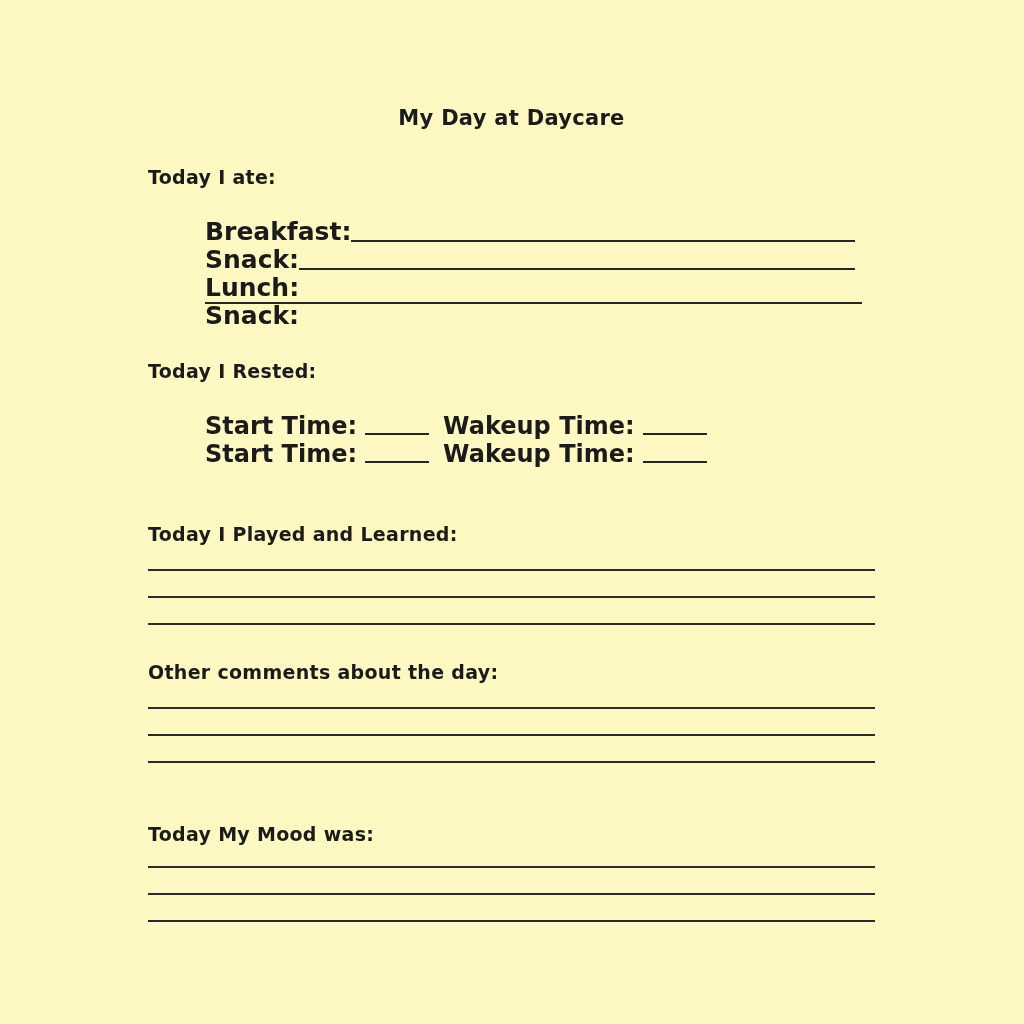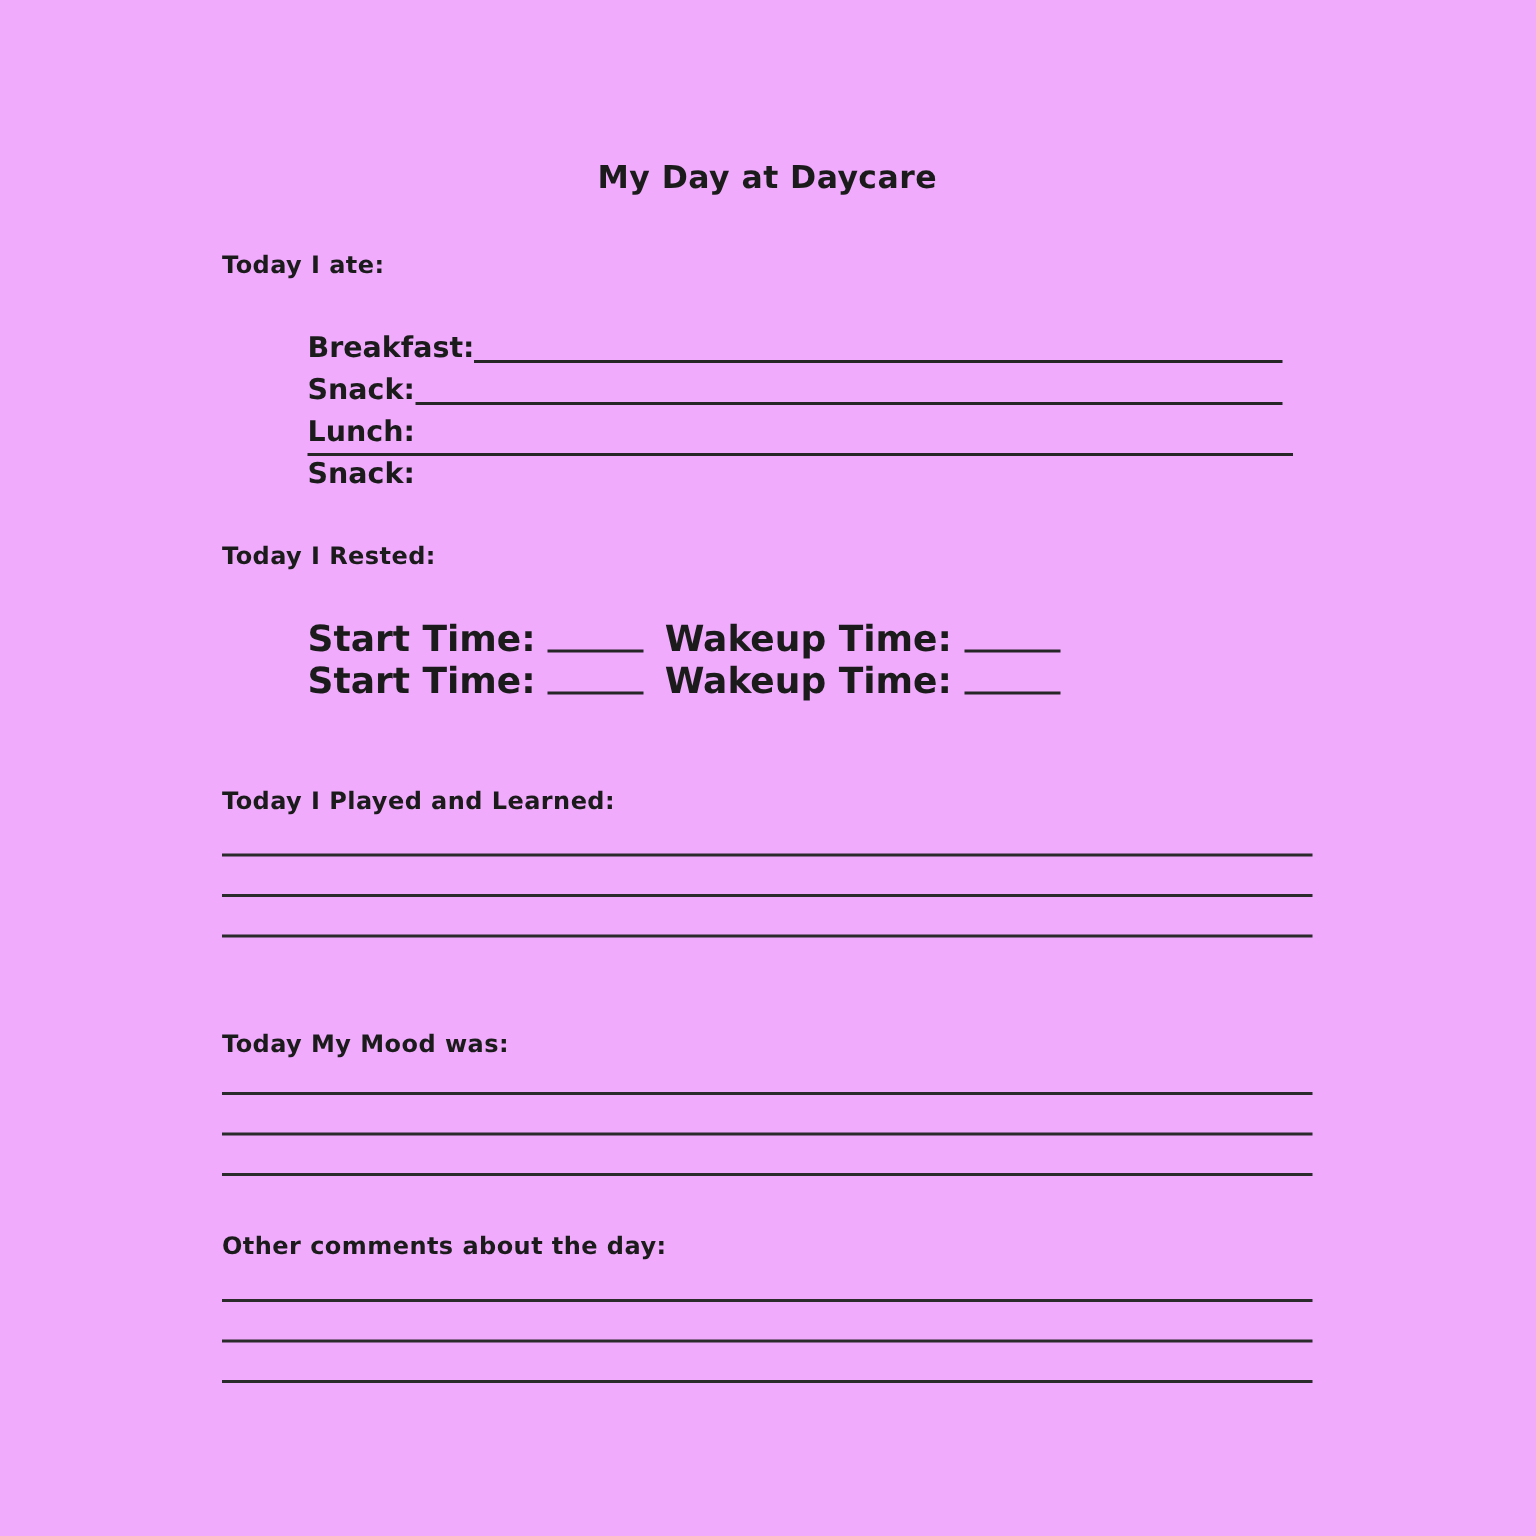--- a/index.html
+++ b/index.html
@@ -11,55 +11,55 @@
     width: 1024px;
     height: 1024px;
     font-family: "DejaVu Sans", sans-serif;
     color: #1b1b1b;
     overflow: hidden;
   }
   .page {
     position: relative;
     width: 1024px;
     height: 1024px;
-    background: #f0abfc;
+    background: #fef9c3;
   }
   .content {
     position: absolute;
     left: 148px;
     top: 0;
     width: 727px;
   }
   .title {
     margin: 0;
     padding-top: 104px;
     text-align: center;
     font-size: 21px;
     font-weight: 600;
     letter-spacing: 0.3px;
     line-height: 28px;
   }
   h2 {
     margin: 0;
-    font-size: 16px;
+    font-size: 19px;
     font-weight: 600;
     letter-spacing: 0.3px;
     line-height: 26px;
   }
   .h-ate      { margin-top: 32px; }
   .h-rested   { margin-top: 28px; }
   .h-played   { margin-top: 53px; }
   .h-mood     { margin-top: 58px; }
   .h-comments { margin-top: 34px; }
 
   .meal-rows { margin-top: 28px; margin-left: 57px; }
   .meal-row {
     display: flex;
     height: 28px;
-    font-size: 19px;
+    font-size: 25px;
     font-weight: 600;
   }
   .meal-row .lbl { line-height: 28px; white-space: nowrap; }
   .meal-row .fill {
     flex: 1;
     border-bottom: 2px solid #262626;
     margin-bottom: 4px;
   }
   .w650 { width: 650px; }
   .w657 { width: 657px; flex-direction: column; }
@@ -141,31 +141,31 @@
     <section>
       <h2 class="h-played">Today I Played and Learned:</h2>
       <div class="rules">
         <div class="rule first-played"></div>
         <div class="rule next"></div>
         <div class="rule next"></div>
       </div>
     </section>
 
     <section>
-      <h2 class="h-mood">Today My Mood was:</h2>
+      <h2 class="h-comments">Other comments about the day:</h2>
       <div class="rules">
-        <div class="rule first-mood"></div>
+        <div class="rule first-comments"></div>
         <div class="rule next"></div>
         <div class="rule next"></div>
       </div>
     </section>
 
     <section>
-      <h2 class="h-comments">Other comments about the day:</h2>
+      <h2 class="h-mood">Today My Mood was:</h2>
       <div class="rules">
-        <div class="rule first-comments"></div>
+        <div class="rule first-mood"></div>
         <div class="rule next"></div>
         <div class="rule next"></div>
       </div>
     </section>
 
   </div>
 </div>
 
 </body></html>

